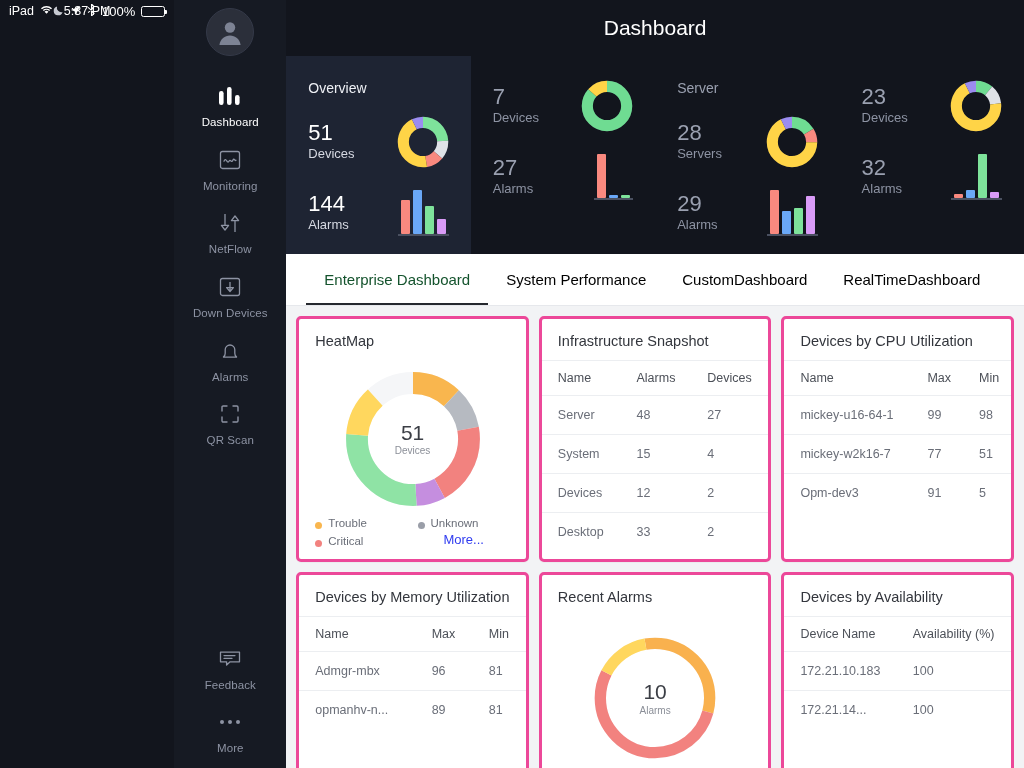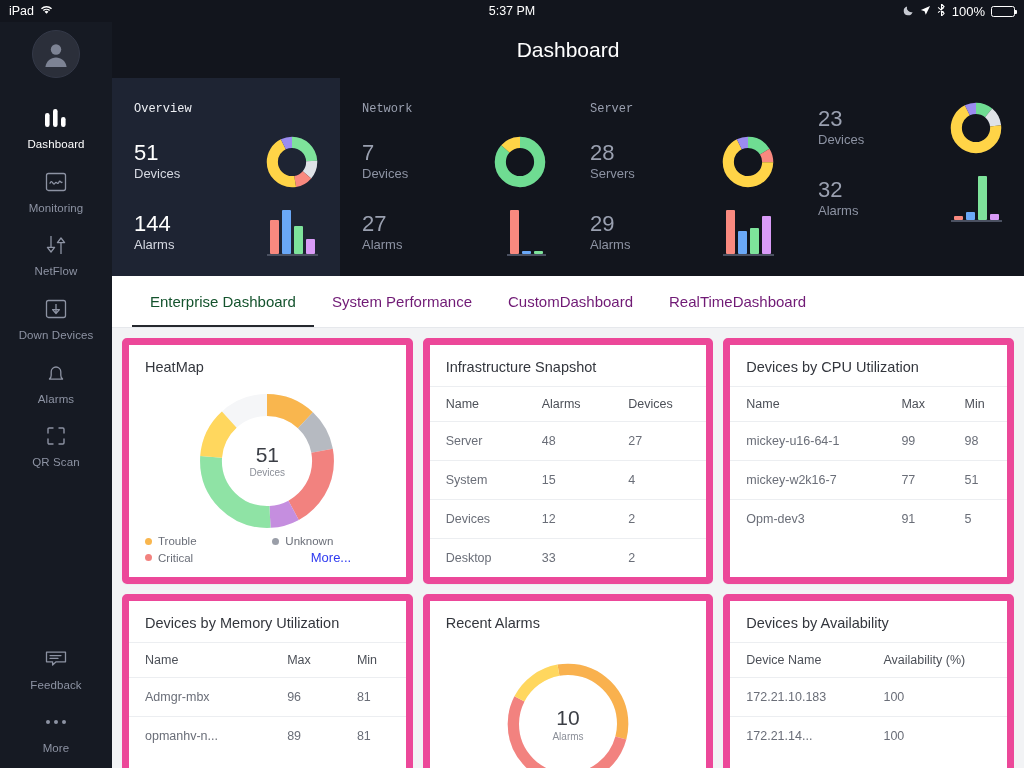--- a/index.html
+++ b/index.html
@@ -3,21 +3,21 @@
 <meta charset="utf-8">
 <style>
   * { box-sizing: border-box; margin: 0; padding: 0; }
   html, body {
     width: 1024px; height: 768px;
     overflow: hidden;
     background: #12151d;
     font-family: "Liberation Sans", sans-serif;
     -webkit-font-smoothing: antialiased;
   }
-  #app { position: relative; width: 1024px; height: 768px; display: flex; flex-direction: column; }
+  #app { position: relative; width: 1024px; height: 768px; display: flex; flex-direction: row; }
 
   
   .statusbar {
     height: 22px; flex: 0 0 22px;
     background: #12151d;
     display: flex; align-items: center;
     color: #fff; font-size: 12.5px;
     padding: 0 9px;
     position: relative;
   }
@@ -85,21 +85,21 @@
   }
 
   
   .kpi-row { display: flex; height: 198px; flex: 0 0 198px; background: #12151d; }
   .kpi-card {
     flex: 1; padding: 24px 22px 18px 22px;
     display: flex; flex-direction: column;
     position: relative;
   }
   .kpi-card.sel { background: #1e2433; }
-  .kpi-title { font-size: 12px; color: #9aa0b0; margin-bottom: 20px; font-weight: 400; font-family: Liberation Mono, monospace; }
+  .kpi-title { font-size: 14px; color: #9aa0b0; margin-bottom: 20px; font-weight: 400; }
   .kpi-card.sel .kpi-title { color: #eef0f5; }
   .kpi-rows { display: flex; flex-direction: column; gap: 22px; flex: 1; }
   .kpi-metric { display: flex; align-items: center; }
   .kpi-numblock { display: flex; flex-direction: column; min-width: 72px; }
   .kpi-num { font-size: 22px; color: #9aa0b0; line-height: 1.12; font-weight: 400; }
   .kpi-sub { font-size: 13px; color: #8d93a3; line-height: 1.3; }
   .kpi-card.sel .kpi-num { color: #ffffff; }
   .kpi-card.sel .kpi-sub { color: #d6d9e2; }
   .kpi-viz { margin-left: auto; display: flex; align-items: flex-end; justify-content: center; }
 
@@ -109,21 +109,21 @@
 
   
   .tabbar {
     background: #ffffff; height: 52px; flex: 0 0 52px;
     display: flex; align-items: stretch;
     padding-left: 20px;
     border-bottom: 1px solid #e6e8ec;
   }
   .tab {
     display: flex; align-items: center;
-    padding: 0 18px; font-size: 15px; color: #701a75;
+    padding: 0 18px; font-size: 15px; color: #000000;
     cursor: pointer; position: relative; white-space: nowrap;
   }
   .tab.active { color: #14532d; }
   .tab.active::after {
     content: ""; position: absolute; left: 0; right: 0; bottom: 0;
     height: 2px; background: #25282e;
   }
 
   
   .content {
@@ -131,21 +131,21 @@
     padding: 10px 10px 0 10px;
     overflow: hidden;
     display: grid;
     grid-template-columns: 1fr 1fr 1fr;
     grid-auto-rows: 246px;
     gap: 10px;
     align-content: start;
   }
   .widget {
     background: #fff; border-radius: 5px;
-    border: 7px solid #ec4899;
+    border: 3px solid #ec4899;
     padding: 14px 0 0 0;
     display: flex; flex-direction: column;
     overflow: hidden;
     box-shadow: 0 1px 1px rgba(0,0,0,.03);
   }
   .widget-title {
     font-size: 14.5px; color: #33363d; font-weight: 400;
     padding: 0 16px 11px 16px;
   }
   .widget-body { flex: 1; min-height: 0; display: flex; flex-direction: column; }
@@ -174,21 +174,21 @@
     pointer-events: none;
   }
   .donut-val { font-size: 21px; color: #3b3e45; line-height: 1.1; }
   .donut-lbl { font-size: 10px; color: #8b8f98; margin-top: 1px; }
 
   .legend {
     display: grid; grid-template-columns: 1fr 1fr;
     padding: 0 16px 12px 16px; gap: 3px 10px;
     font-size: 11.5px; color: #6a6e78;
   }
-  .legend span { display: flex; align-items: center; gap: 6px; }
+  .legend span { display: flex; align-items: flex-end; gap: 6px; }
   .legend i { width: 7px; height: 7px; border-radius: 50%; display: inline-block; flex: 0 0 7px; }
   .more-link { color: #2f3bf0; font-size: 13px; text-align: center; cursor: pointer; }
 </style>
 </head>
 <body>
 
 <div id="app">
 
   <div class="statusbar">
     <div class="sb-left">
@@ -353,21 +353,20 @@
                     <b style="background:#f9897f;height:34.32px"></b>
                     <b style="background:#6aa8f7;height:44px"></b>
                     <b style="background:#7ee39b;height:28.16px"></b>
                     <b style="background:#d99bf7;height:14.96px"></b>
                   </div>
                 </div>
               </div>
             </div>
           </div>
           <div class="kpi-card">
-            <div class="kpi-title">Network</div>
             <div class="kpi-rows">
               <div class="kpi-metric">
                 <div class="kpi-numblock">
                   <div class="kpi-num">7</div>
                   <div class="kpi-sub">Devices</div>
                 </div>
                 <div class="kpi-viz">
                   <svg width="52" height="52" viewBox="0 0 42 42">
     <circle cx="21" cy="21" r="15.9" fill="none" stroke="#232838" stroke-width="9"></circle>
                     <circle cx="21" cy="21" r="15.9" fill="none" stroke="#6fdc92" stroke-width="9" stroke-dasharray="86 14" stroke-dashoffset="0" transform="rotate(-90 21 21)"></circle>

